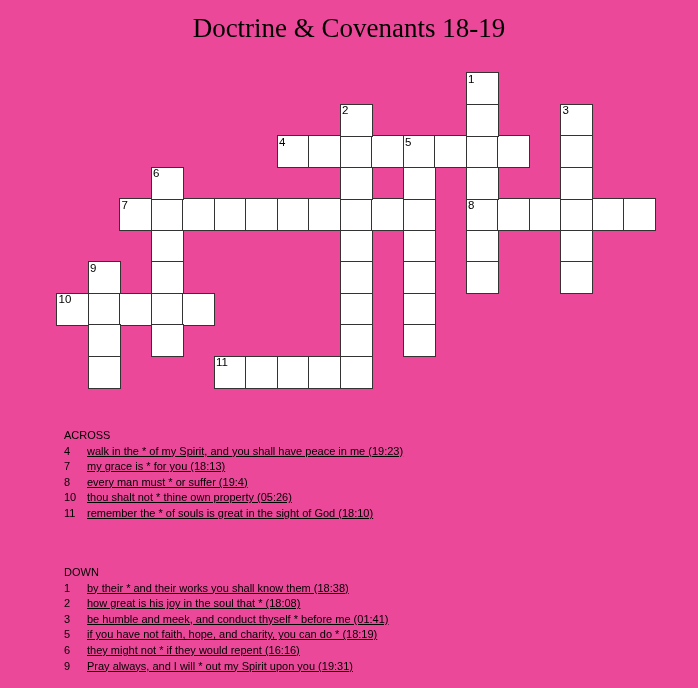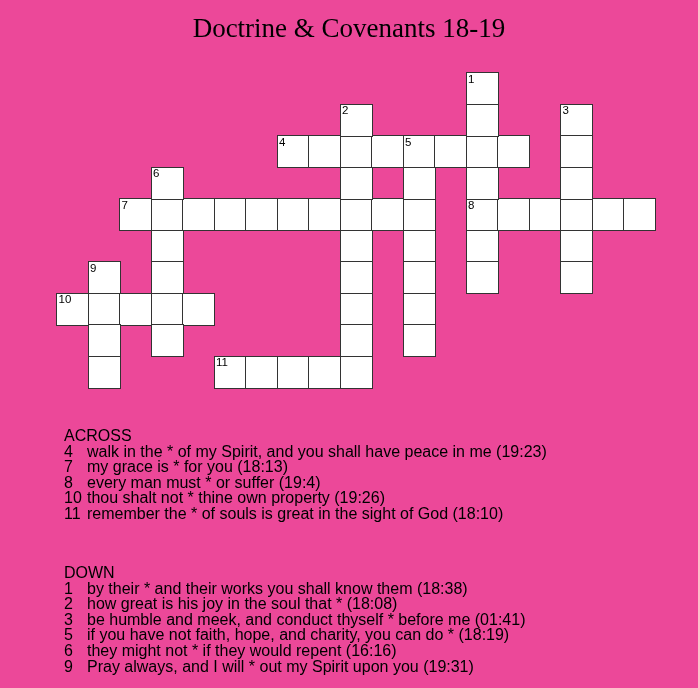--- a/index.html
+++ b/index.html
@@ -36,29 +36,29 @@
     top: -0.5px;
     left: 1.5px;
     font-size: 11.5px;
     line-height: 12px;
     color: #000;
   }
   .clues {
     position: absolute;
     left: 64px;
     width: 600px;
-    font-size: 16px;
+    font-size: 11px;
     line-height: 15.6px;
   }
   .clues-across { top: 428px; }
   .clues-down   { top: 565px; }
   .clue-heading { white-space: nowrap; }
   .clue-row { display: flex; }
   .clue-no { flex: 0 0 23px; width: 23px; }
-  .clue-text { flex: 1 1 auto; white-space: nowrap; }
+  .clue-text { flex: 1 1 auto; white-space: nowrap; text-decoration: underline; }
 </style>
 </head>
 <body>
 
 <div class="page">
   <h1 class="title">Doctrine &amp; Covenants 18-19</h1>
 
   <div class="grid-layer">
       <div class="cell" style="left: 276.5px; top: 135px; width: 33px; height: 33px;">
         <span class="cellnum">4</span>
@@ -156,21 +156,21 @@
         <div class="clue-row">
           <span class="clue-no">7</span>
           <span class="clue-text">my grace is * for you (18:13)</span>
         </div>
         <div class="clue-row">
           <span class="clue-no">8</span>
           <span class="clue-text">every man must * or suffer (19:4)</span>
         </div>
         <div class="clue-row">
           <span class="clue-no">10</span>
-          <span class="clue-text">thou shalt not * thine own property (19:26)</span>
+          <span class="clue-text">thou shalt not * thine own property (05:26)</span>
         </div>
         <div class="clue-row">
           <span class="clue-no">11</span>
           <span class="clue-text">remember the * of souls is great in the sight of God (18:10)</span>
         </div>
       </div>
   </section>
 
   <section class="clues clues-down">
     <div class="clue-heading">DOWN</div>

